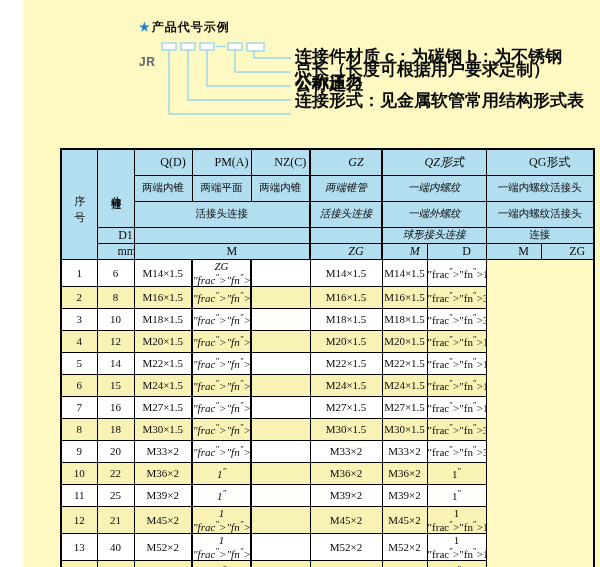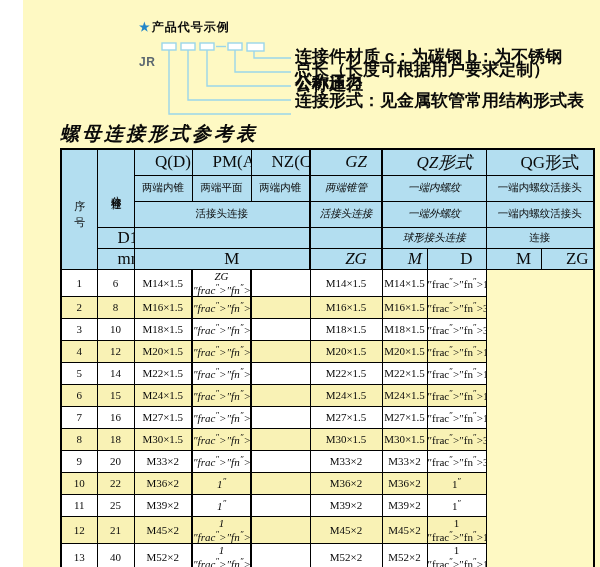--- a/index.html
+++ b/index.html
@@ -24,21 +24,21 @@
 
   
   table.ref{position:absolute;left:37px;top:148px;width:533px;height:409px;
             border-collapse:collapse;table-layout:fixed;
             font-family:"Liberation Serif",serif;border:2px solid #000;}
   .ref th,.ref td{border:1px solid #000;text-align:center;vertical-align:middle;
                   padding:0;overflow:hidden;}
   .ref th{background:#b3def0;font-weight:normal;font-size:10.5px;}
   .ref thead tr.h1,.ref thead tr.h2,.ref thead tr.h3{height:26px;}
   .ref thead tr.h4,.ref thead tr.h5{height:16px;}
-  .ref thead .lat{font-size:17px;padding-left:20px;}
+  .ref thead .lat{font-size:12px;padding-left:20px;}
   .ref tbody td{font-size:11px;height:21px;background:#ffffff;}
   .ref tbody tr.alt td{background:#f9f2b5;}
   .gsep{border-left-width:2px !important;font-style:italic;}
   .vert{writing-mode:vertical-rl;text-orientation:upright;display:inline-block;
         font-size:10.5px;line-height:1;}
   th.seq .vert{letter-spacing:17px;font-size:11px;}
   th.dia .vert{letter-spacing:1px;}
   .inch{font-size:9px;vertical-align:4px;}
 </style>
 </head>
@@ -69,21 +69,20 @@
       </g>
     </svg>
 
     <div class="dlabel dl0">连接件材质  c：为碳钢  b：为不锈钢</div>
     <div class="dlabel dl1">总长（长度可根据用户要求定制）</div>
     <div class="dlabel dl2">公称通径</div>
     <div class="dlabel dl3">公称压力</div>
     <div class="dlabel dl4">连接形式：见金属软管常用结构形式表</div>
   </div>
 
-  <div class="table-title">螺母连接形式参考表</div>
 
   <table class="ref">
     <colgroup>
       <col style="width:36px">
         <col style="width:37px">
         <col style="width:58px">
       <col style="width:59px">
         <col style="width:59px">
         <col style="width:72px">
       <col style="width:45px">

